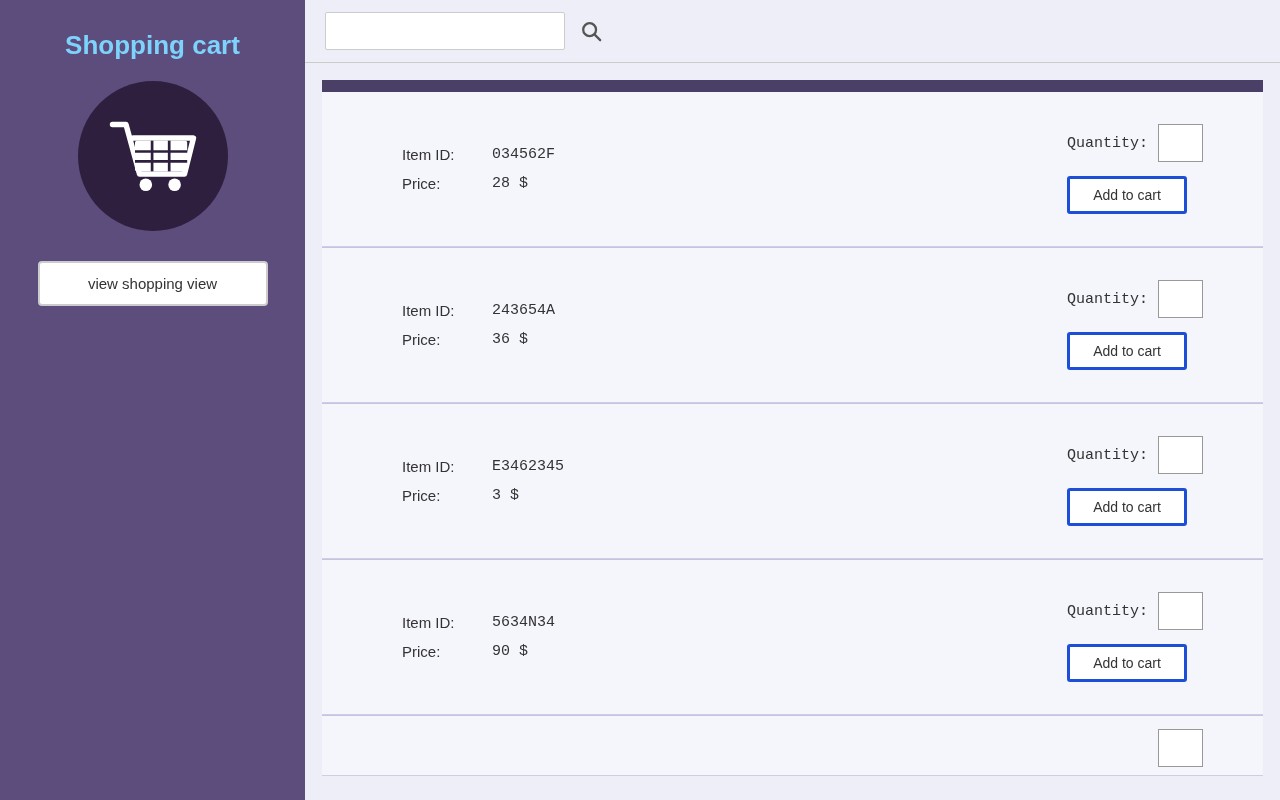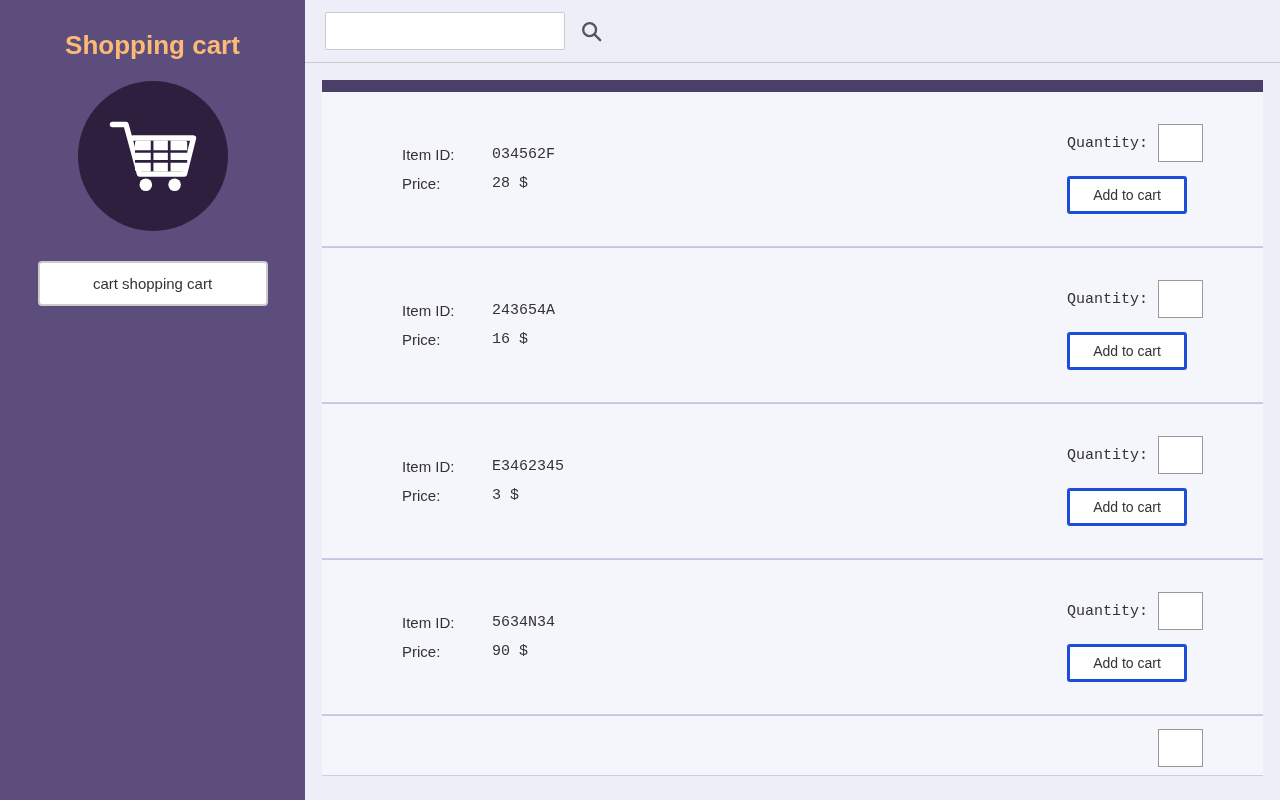--- a/index.html
+++ b/index.html
@@ -18,21 +18,21 @@
       width: 305px;
       min-width: 305px;
       background: #5c4d7d;
       display: flex;
       flex-direction: column;
       align-items: center;
       padding-top: 20px;
     }
 
     #sidebar-title {
-      color: #fdba74;
+      color: #7dd3fc;
       font-size: 26px;
       font-weight: bold;
       text-align: center;
       padding: 10px 20px 20px;
       width: 100%;
     }
 
     #cart-icon-container {
       width: 150px;
       height: 150px;
@@ -214,21 +214,21 @@
       <line x1="49" y1="28" x2="49" y2="62" stroke="#2d1f3d" stroke-width="3"></line>
       <line x1="68" y1="28" x2="68" y2="62" stroke="#2d1f3d" stroke-width="3"></line>
 
       <line x1="30" y1="40" x2="88" y2="40" stroke="#2d1f3d" stroke-width="3"></line>
       <line x1="30" y1="51" x2="88" y2="51" stroke="#2d1f3d" stroke-width="3"></line>
 
       <circle cx="42" cy="77" r="7" fill="white"></circle>
       <circle cx="74" cy="77" r="7" fill="white"></circle>
     </svg>
   </div>
-  <button id="view-cart-btn">cart shopping cart</button>
+  <button id="view-cart-btn">view shopping view</button>
 </div>
 
 <div id="main">
 
   <div id="search-area">
     <input id="search-input" type="text" style="">
     <button id="search-btn">
       <svg width="22" height="22" viewBox="0 0 24 24" fill="none" stroke="#555" stroke-width="2.5" stroke-linecap="round" stroke-linejoin="round">
         <circle cx="10.5" cy="10.5" r="7"></circle>
         <line x1="16" y1="16" x2="22" y2="22"></line>
@@ -263,21 +263,21 @@
     <div class="item-divider"></div>
 
     <div class="item-card">
       <div class="item-details">
         <div class="item-row">
           <span class="item-label">Item ID:</span>
           <span class="item-value">243654A</span>
         </div>
         <div class="item-row">
           <span class="item-label">Price:</span>
-          <span class="item-value">16 $</span>
+          <span class="item-value">36 $</span>
         </div>
       </div>
       <div class="item-actions">
         <div class="qty-row">
           <span class="qty-label">Quantity:</span>
           <input class="qty-input" type="text" value="" style="">
         </div>
         <button class="add-to-cart-btn">Add to cart</button>
       </div>
     </div>

